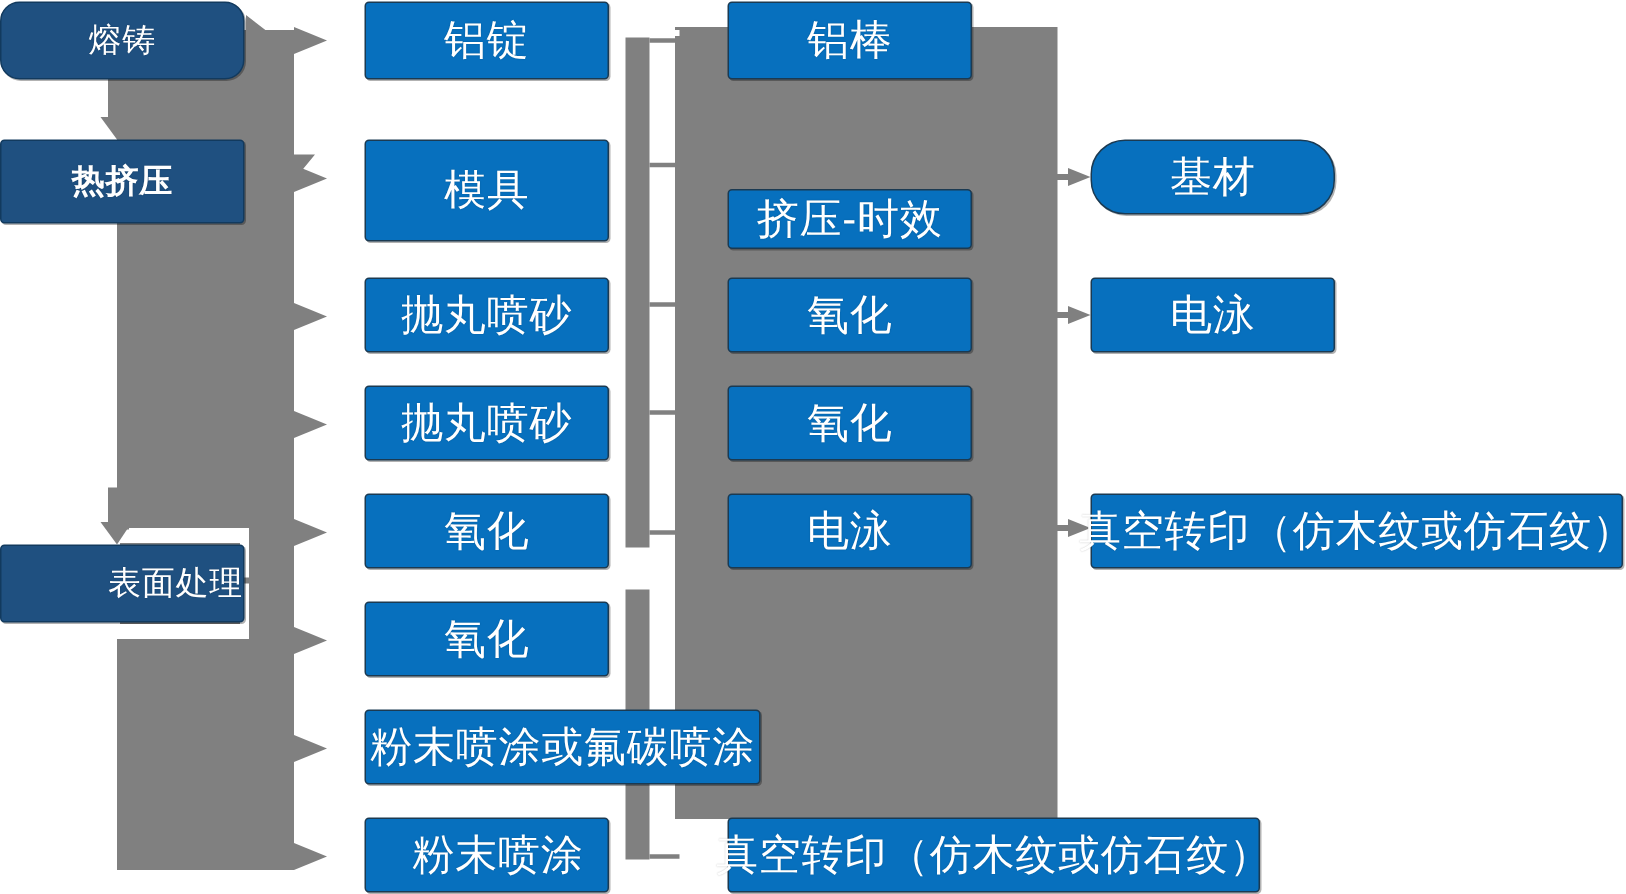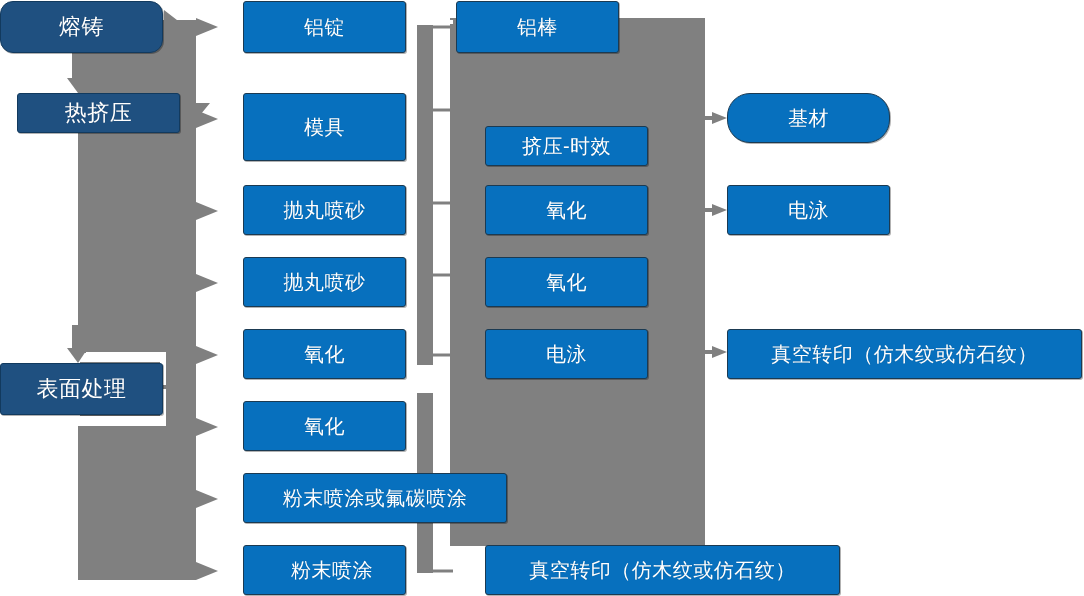--- a/index.html
+++ b/index.html
@@ -28,21 +28,21 @@
     color:#ffffff;
     border:1px solid #17374f;
     border-radius:3px;
     letter-spacing:.5px;
     white-space:nowrap;
     box-shadow:1px 1px 0 rgba(0,0,0,.30);
     text-shadow:0 0 1px rgba(0,0,0,.25);
   }
   .node.dark{background:#1F5080;border-color:#123a5e;}
   .node.bright{background:#0770BE;border-color:#1b3a52;}
-  .fs19{font-size:20px;}
+  .fs19{font-size:28px;}
   .fs21{font-size:22px;}
 </style>
 </head>
 <body>
 
 <div id="canvas">
 
   <svg class="gfx" viewBox="0 0 1084 596" xmlns="http://www.w3.org/2000/svg">
 
     <g>
@@ -130,25 +130,25 @@
         <rect x="700" y="350" width="16" height="4"></rect>
         <polygon points="712,346 727,352 712,358"></polygon>
       </g>
     </g>
   </svg>
 
   <div class="node dark fs21" style="left:0px;top:1px;width:163px;height:52px;border-radius:13px;">
     <span>熔铸</span>
   </div>
 
-  <div class="node dark fs21" style="left:17px;top:93px;width:163px;height:40px;">
+  <div class="node dark fs21" style="left:0px;top:93px;width:163px;height:56px;font-weight:bold;">
     <span>热挤压</span>
   </div>
 
-  <div class="node dark fs21" style="left:0px;top:363px;width:163px;height:52px;">
+  <div class="node dark fs21" style="left:0px;top:363px;width:163px;height:52px;justify-content:flex-end;">
     <span>表面处理</span>
   </div>
 
   <div class="node bright fs19" style="left:243px;top:1px;width:163px;height:52px;">
     <span>铝锭</span>
   </div>
 
   <div class="node bright fs19" style="left:243px;top:93px;width:163px;height:68px;">
     <span>模具</span>
   </div>
@@ -170,21 +170,21 @@
   </div>
 
   <div class="node bright fs19" style="left:243px;top:473px;width:264px;height:50px;align-items:center;">
     <span>粉末喷涂或氟碳喷涂</span>
   </div>
 
   <div class="node bright fs19" style="left:243px;top:545px;width:163px;height:50px;padding-left:15px;">
     <span>粉末喷涂</span>
   </div>
 
-  <div class="node bright fs19" style="left:456px;top:1px;width:163px;height:52px;">
+  <div class="node bright fs19" style="left:485px;top:1px;width:163px;height:52px;">
     <span>铝棒</span>
   </div>
 
   <div class="node bright fs19" style="left:485px;top:93px;width:163px;height:40px;margin-top:33px;">
     <span>挤压-时效</span>
   </div>
 
   <div class="node bright fs19" style="left:485px;top:185px;width:163px;height:50px;">
     <span>氧化</span>
   </div>

